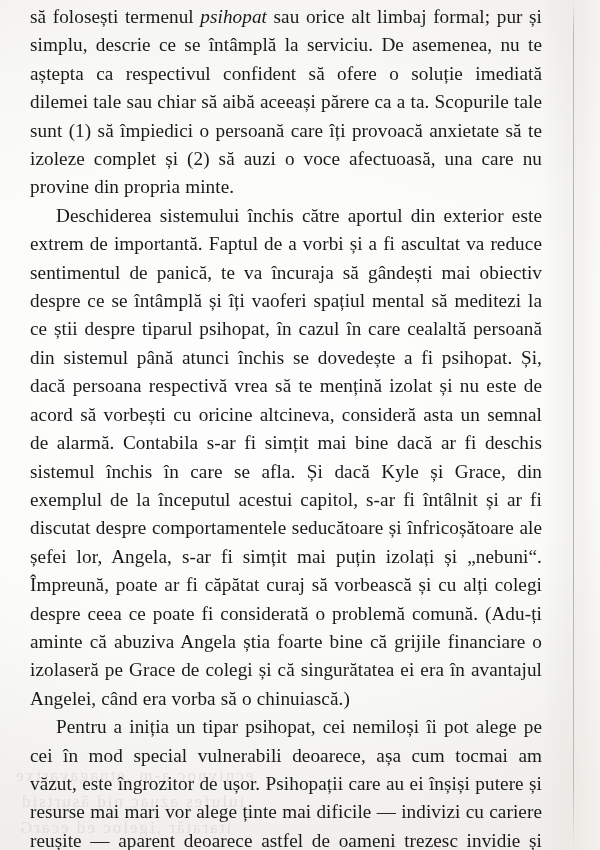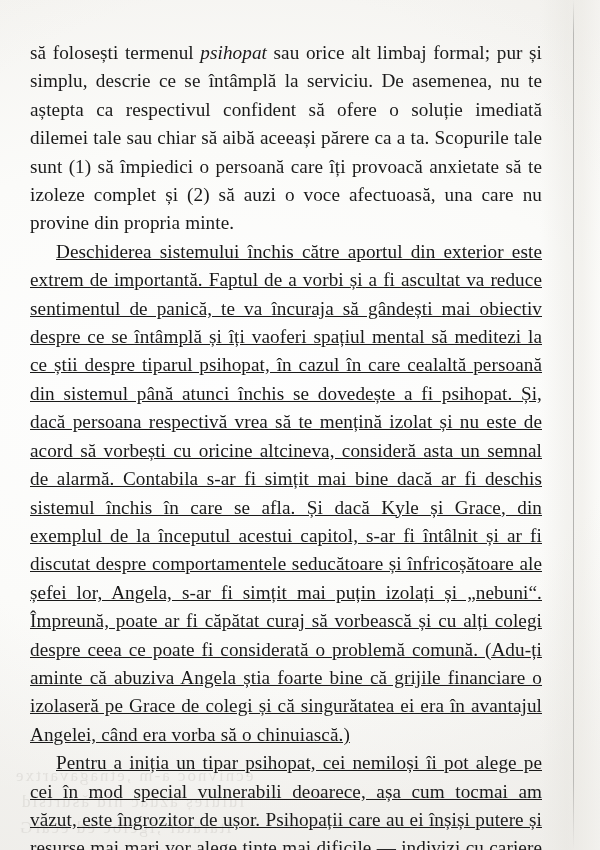--- a/index.html
+++ b/index.html
@@ -75,27 +75,25 @@
     text-align: justify;
     text-align-last: left;
     font-size: 19.2px;
     line-height: 28.4px;
     letter-spacing: 0.08px;
     word-spacing: 0.2px;
   }
 
   .para.indent {
     text-indent: 26px;
-    text-decoration: underline;
   }
 
   
   #para-continuation {
     padding-top: 3px;
-    margin-top: 36px;
   }
   .gap-between-paras { height: 0px; }
 
   em.it { font-style: italic; }
 
   
   .showthrough {
     position: absolute;
     font-family: "Liberation Serif", "DejaVu Serif", serif;
     color: rgba(142,138,130,0.16);

